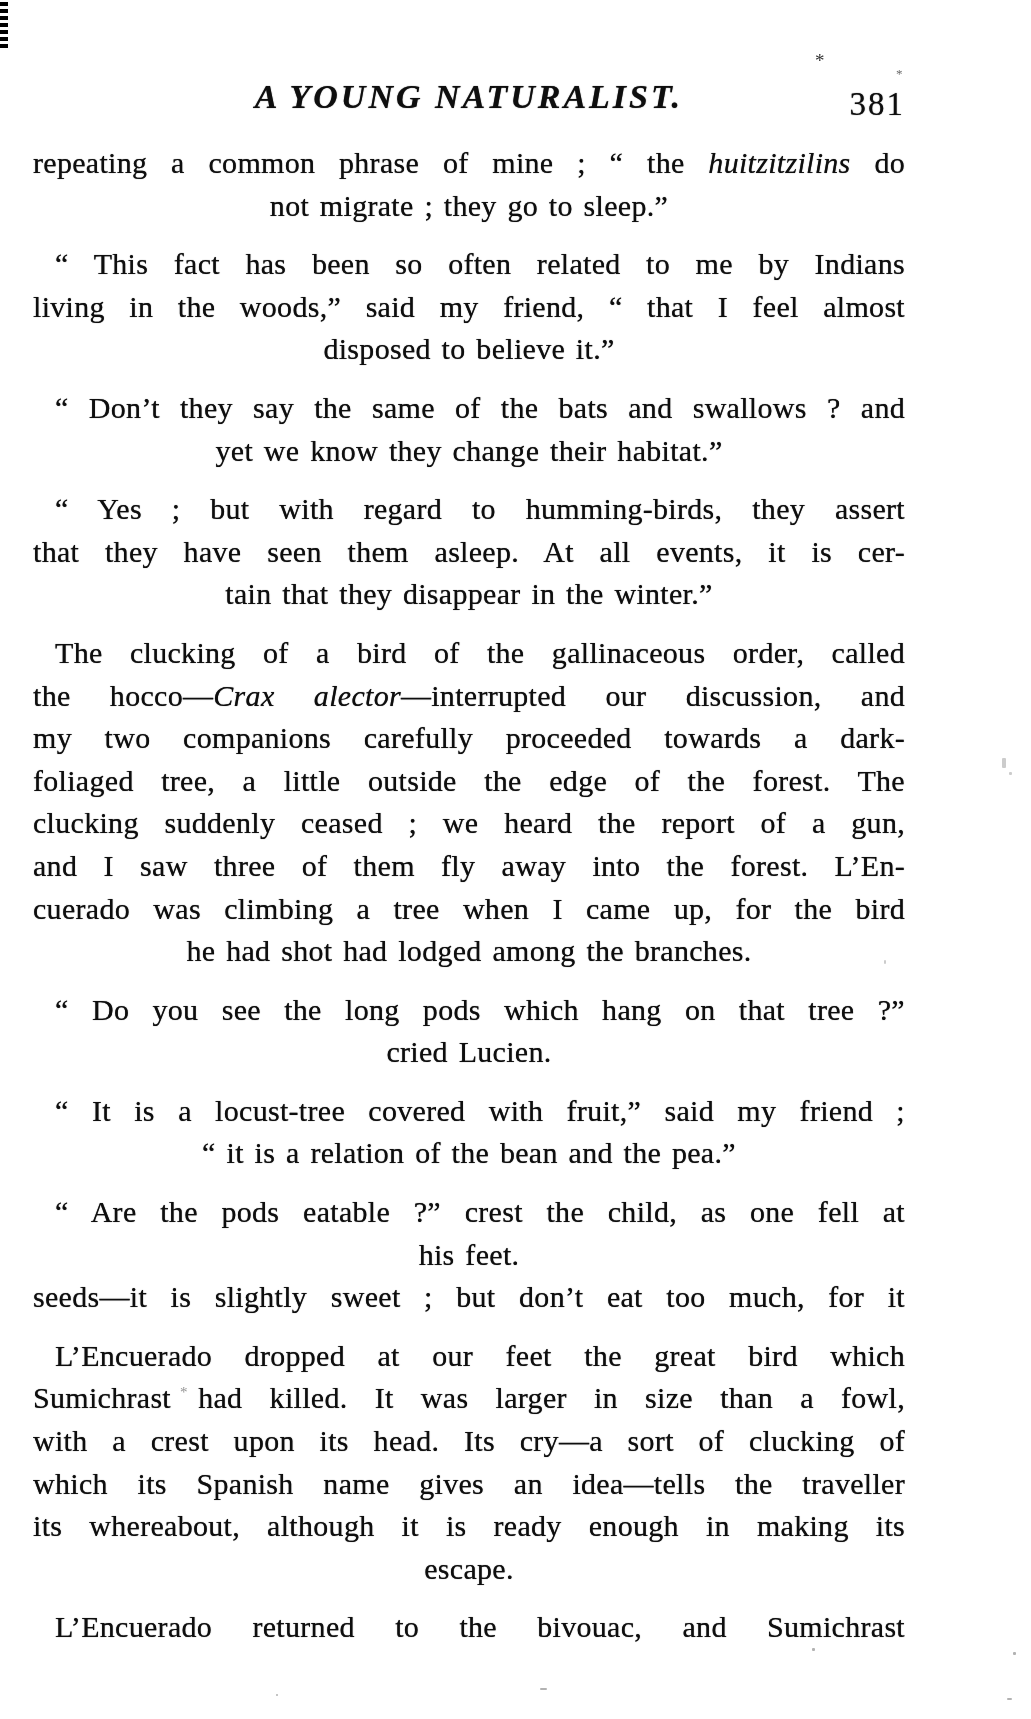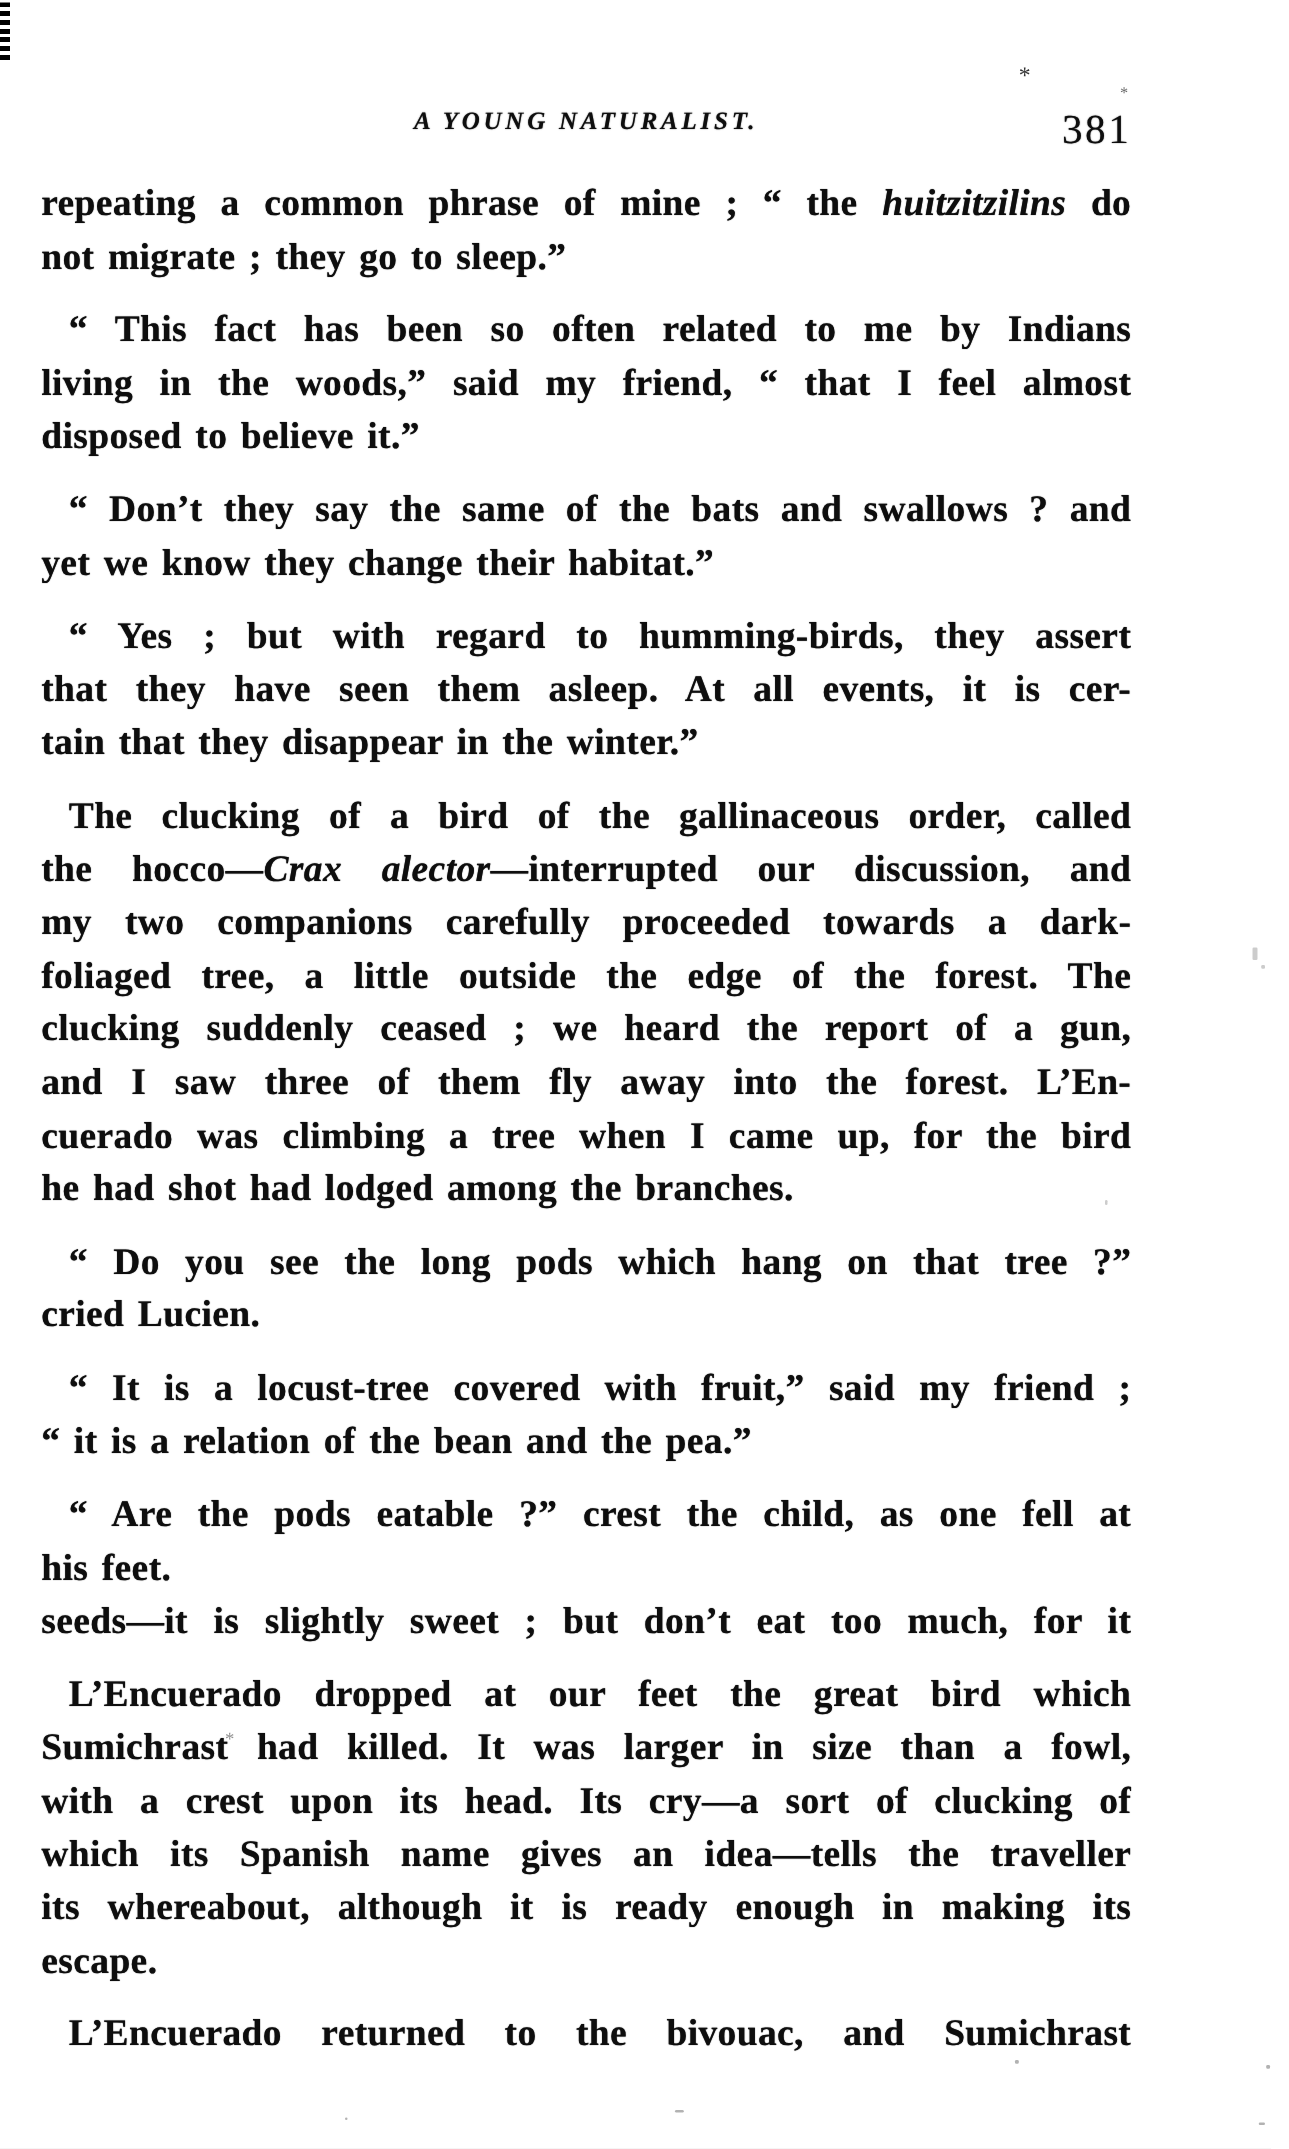--- a/index.html
+++ b/index.html
@@ -19,21 +19,21 @@
     left: 33px;
     top: 78px;
     width: 872px;
     height: 40px;
   }
   .running-title {
     display: block;
     text-align: center;
     font-style: italic;
     font-weight: bold;
-    font-size: 20px;
+    font-size: 34px;
     letter-spacing: 3px;
     line-height: 38px;
     text-shadow: 0 0 1px rgba(0,0,0,0.75);
   }
   .page-number {
     position: absolute;
     right: 0;
     top: 10px;
     font-size: 33px;
     line-height: 33px;
@@ -43,32 +43,31 @@
   
   .text-column {
     position: absolute;
     left: 33px;
     top: 142px;
     width: 872px;
     font-size: 30px;
     word-spacing: 3px;
     letter-spacing: 0.3px;
     text-shadow: 0 0 0.8px rgba(0,0,0,0.8);
-    font-weight: bold;
   }
   .pline {
     display: block;
     height: 42.6px;
     line-height: 42.6px;
     overflow: hidden;
     white-space: normal;
   }
   .jline { text-align: justify; }
   .jline::after { content: ""; display: inline-block; width: 100%; height: 0; }
-  .lline { text-align: left; }
+  .lline { text-align: center; }
   .indent { text-indent: 22px; margin-top: 16px; }
   .it { font-style: italic; }
   
   .corner-mark {
     position: absolute;
     left: 0; top: 2px;
     width: 8px; height: 46px;
     background: repeating-linear-gradient(to bottom, #000 0 4px, #fff 4px 7px);
   }
   .mark { position: absolute; color: #333; }

